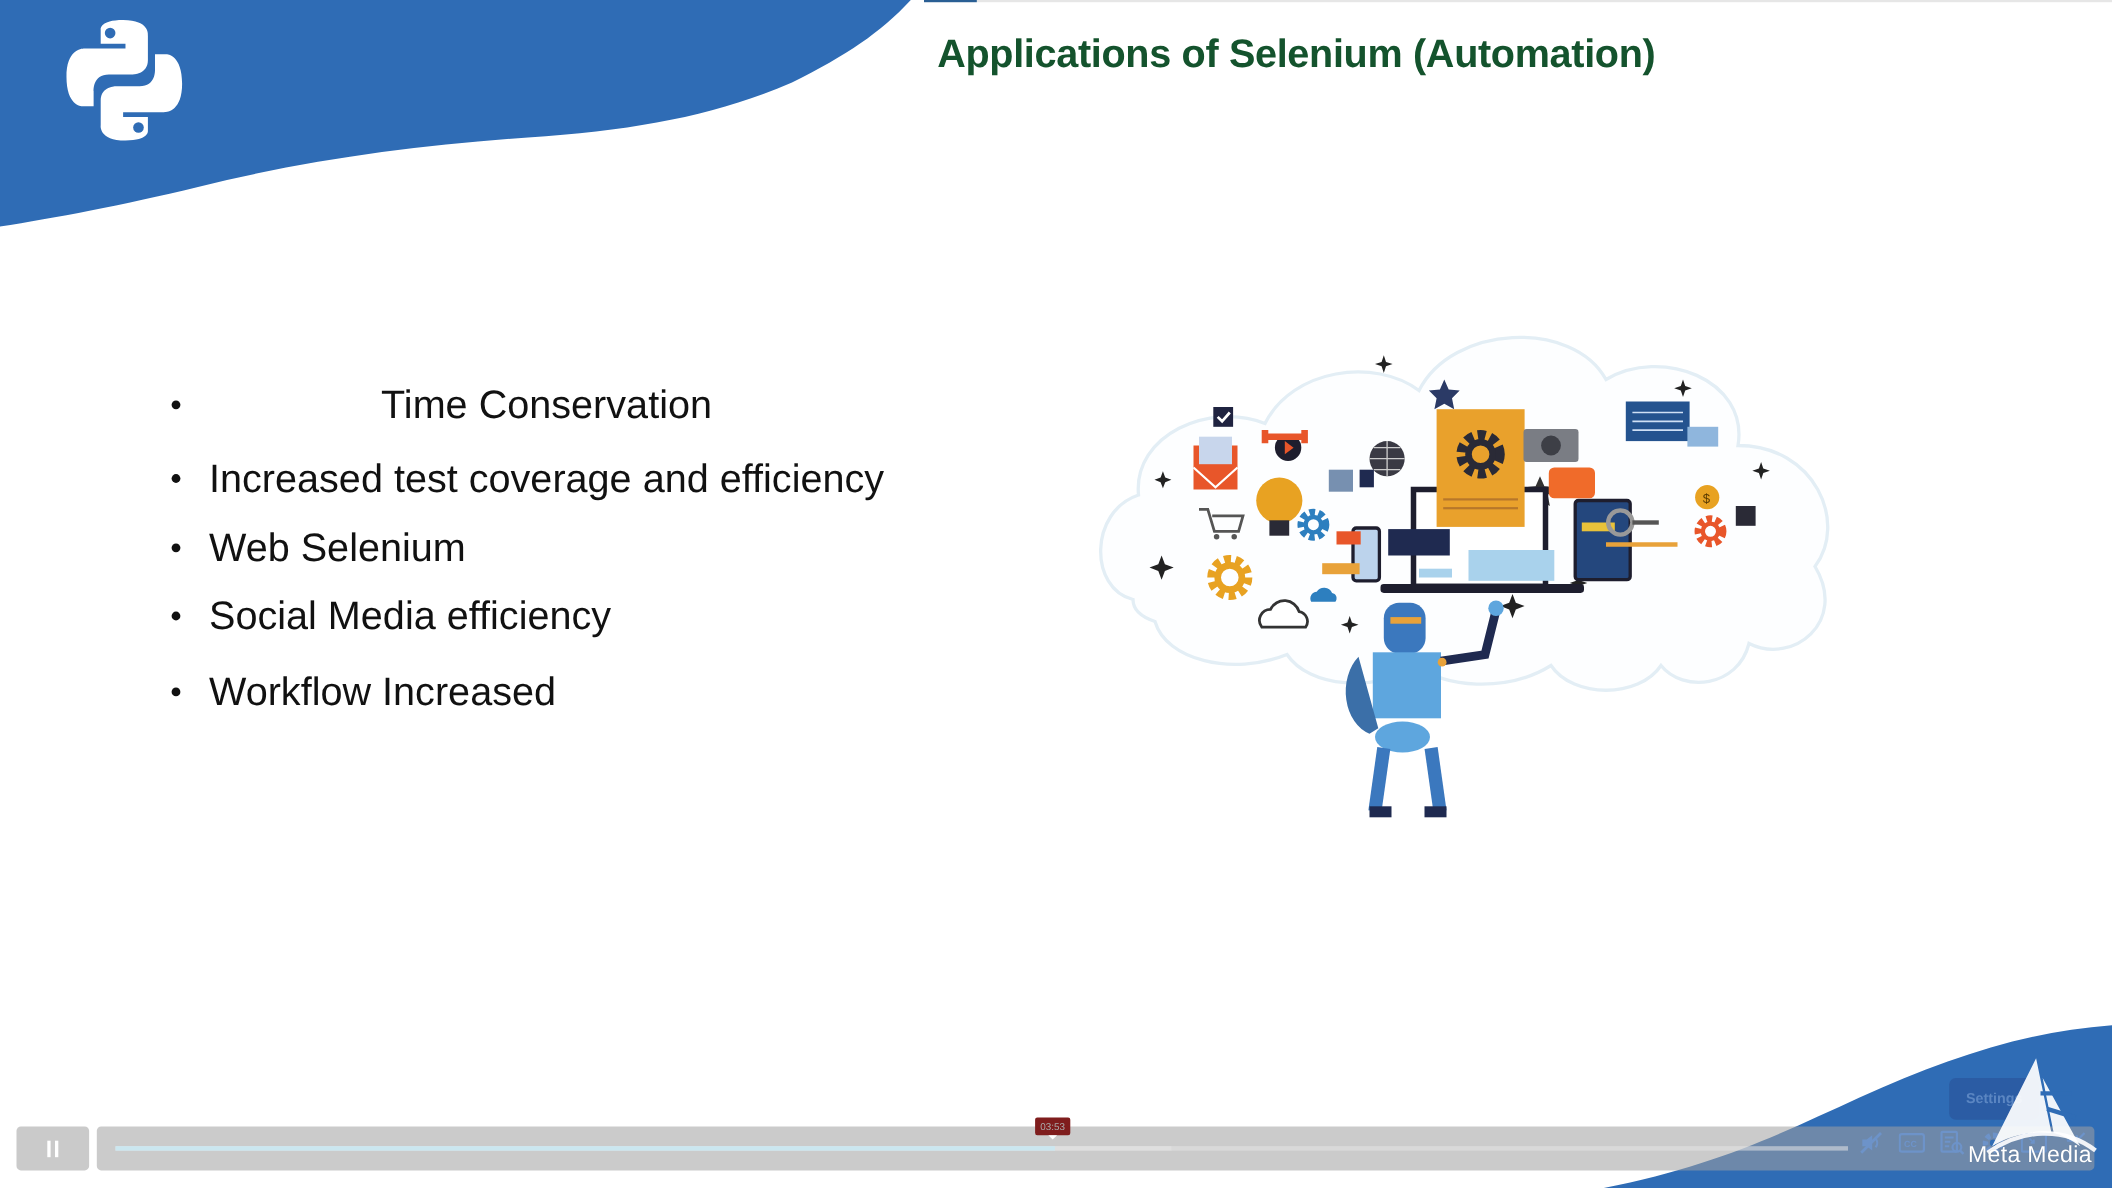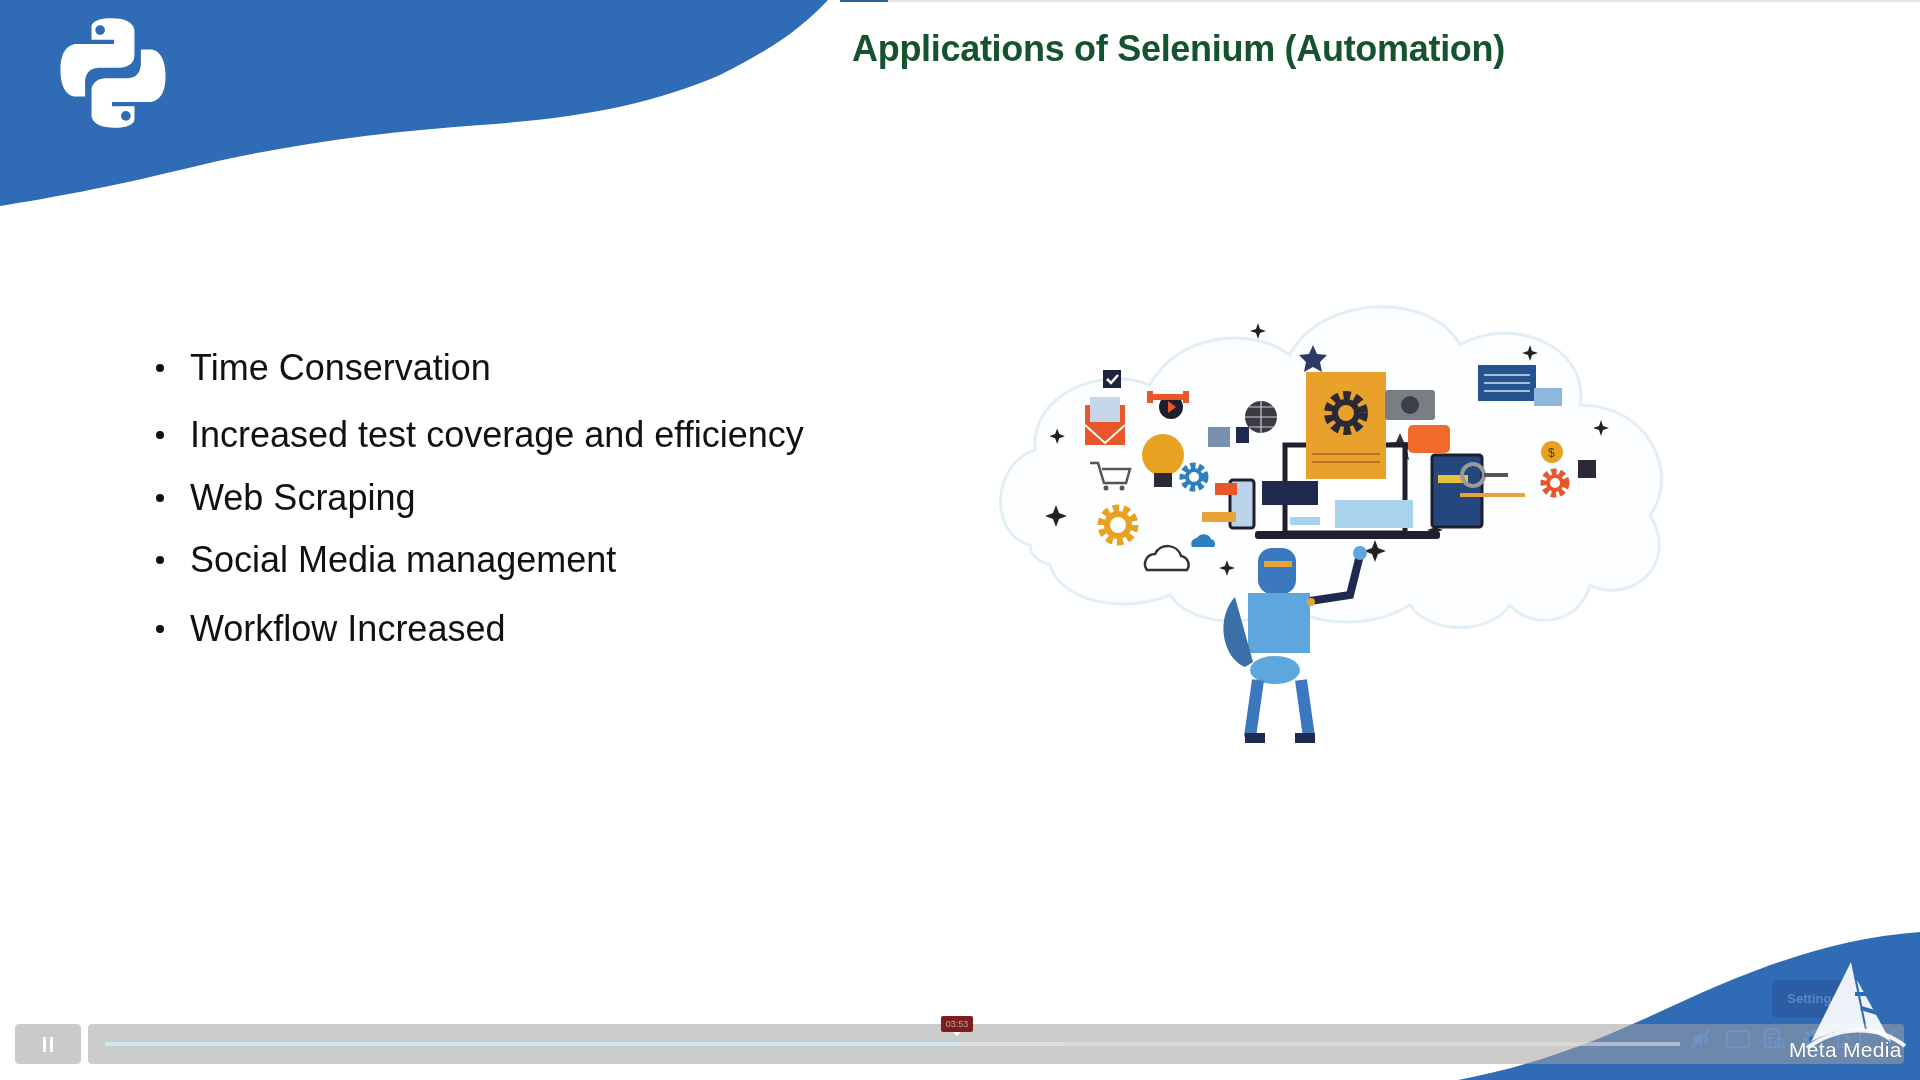--- a/index.html
+++ b/index.html
@@ -43,24 +43,24 @@
 <svg class="python-logo" viewBox="0 0 110 110">
   <path fill="#ffffff" d="M54,4 C34,4 35,12 35,12 L35,24 L56,24 L56,28 L22,28 C22,28 6,26 6,52 C6,78 20,77 20,77 L29,77 L29,64 C29,64 28,50 42,50 L62,50 C62,50 75,50 75,38 L75,17 C75,17 77,4 54,4 Z"></path>
   <circle cx="43" cy="15" r="4.5" fill="#2f6cb5"></circle>
   <path fill="#ffffff" d="M56,106 C76,106 75,98 75,98 L75,86 L54,86 L54,82 L88,82 C88,82 104,84 104,58 C104,32 90,33 90,33 L81,33 L81,46 C81,46 82,60 68,60 L48,60 C48,60 35,60 35,72 L35,93 C35,93 33,106 56,106 Z"></path>
   <circle cx="67" cy="95" r="4.5" fill="#2f6cb5"></circle>
 </svg>
 
 <div class="slide-title">Applications of Selenium (Automation)</div>
 
 <ul class="bullets">
-  <li style="margin-top:10px;"><span class="dot"></span><span>Time Conservation</span></li>
+  <li style="margin-top:10px;text-align:center;"><span class="dot"></span><span>Time Conservation</span></li>
   <li style="margin-top:32px;"><span class="dot"></span><span>Increased test coverage and efficiency</span></li>
-  <li style="margin-top:28px;"><span class="dot"></span><span>Web Scraping</span></li>
-  <li style="margin-top:27px;"><span class="dot"></span><span>Social Media management</span></li>
+  <li style="margin-top:28px;"><span class="dot"></span><span>Web Selenium</span></li>
+  <li style="margin-top:27px;"><span class="dot"></span><span>Social Media efficiency</span></li>
   <li style="margin-top:34px;"><span class="dot"></span><span>Workflow Increased</span></li>
 </ul>
 
 <svg class="illus" viewBox="0 0 690 465">
 
   <path fill="#fdfeff" stroke="#e3eef5" stroke-width="3" d="M40,260 C0,250 0,180 45,165 C40,110 110,80 160,100 C185,50 260,40 300,70 C330,10 440,5 470,60 C520,30 600,60 590,120 C660,120 690,190 660,230 C690,280 640,320 600,300 C590,340 540,345 520,320 C500,350 440,350 420,320 C380,345 320,340 300,320 C260,345 200,340 180,310 C130,330 70,315 60,280 C45,275 40,268 40,260 Z"></path>
 
   <g fill="#222">
     <path d="M66,145 l3,8 l8,3 l-8,3 l-3,8 l-3,-8 l-8,-3 l8,-3z" transform="scale(0.7) translate(30,60)"></path>
     <path d="M66,220 l3,8 l8,3 l-8,3 l-3,8 l-3,-8 l-8,-3 l8,-3z"></path>

